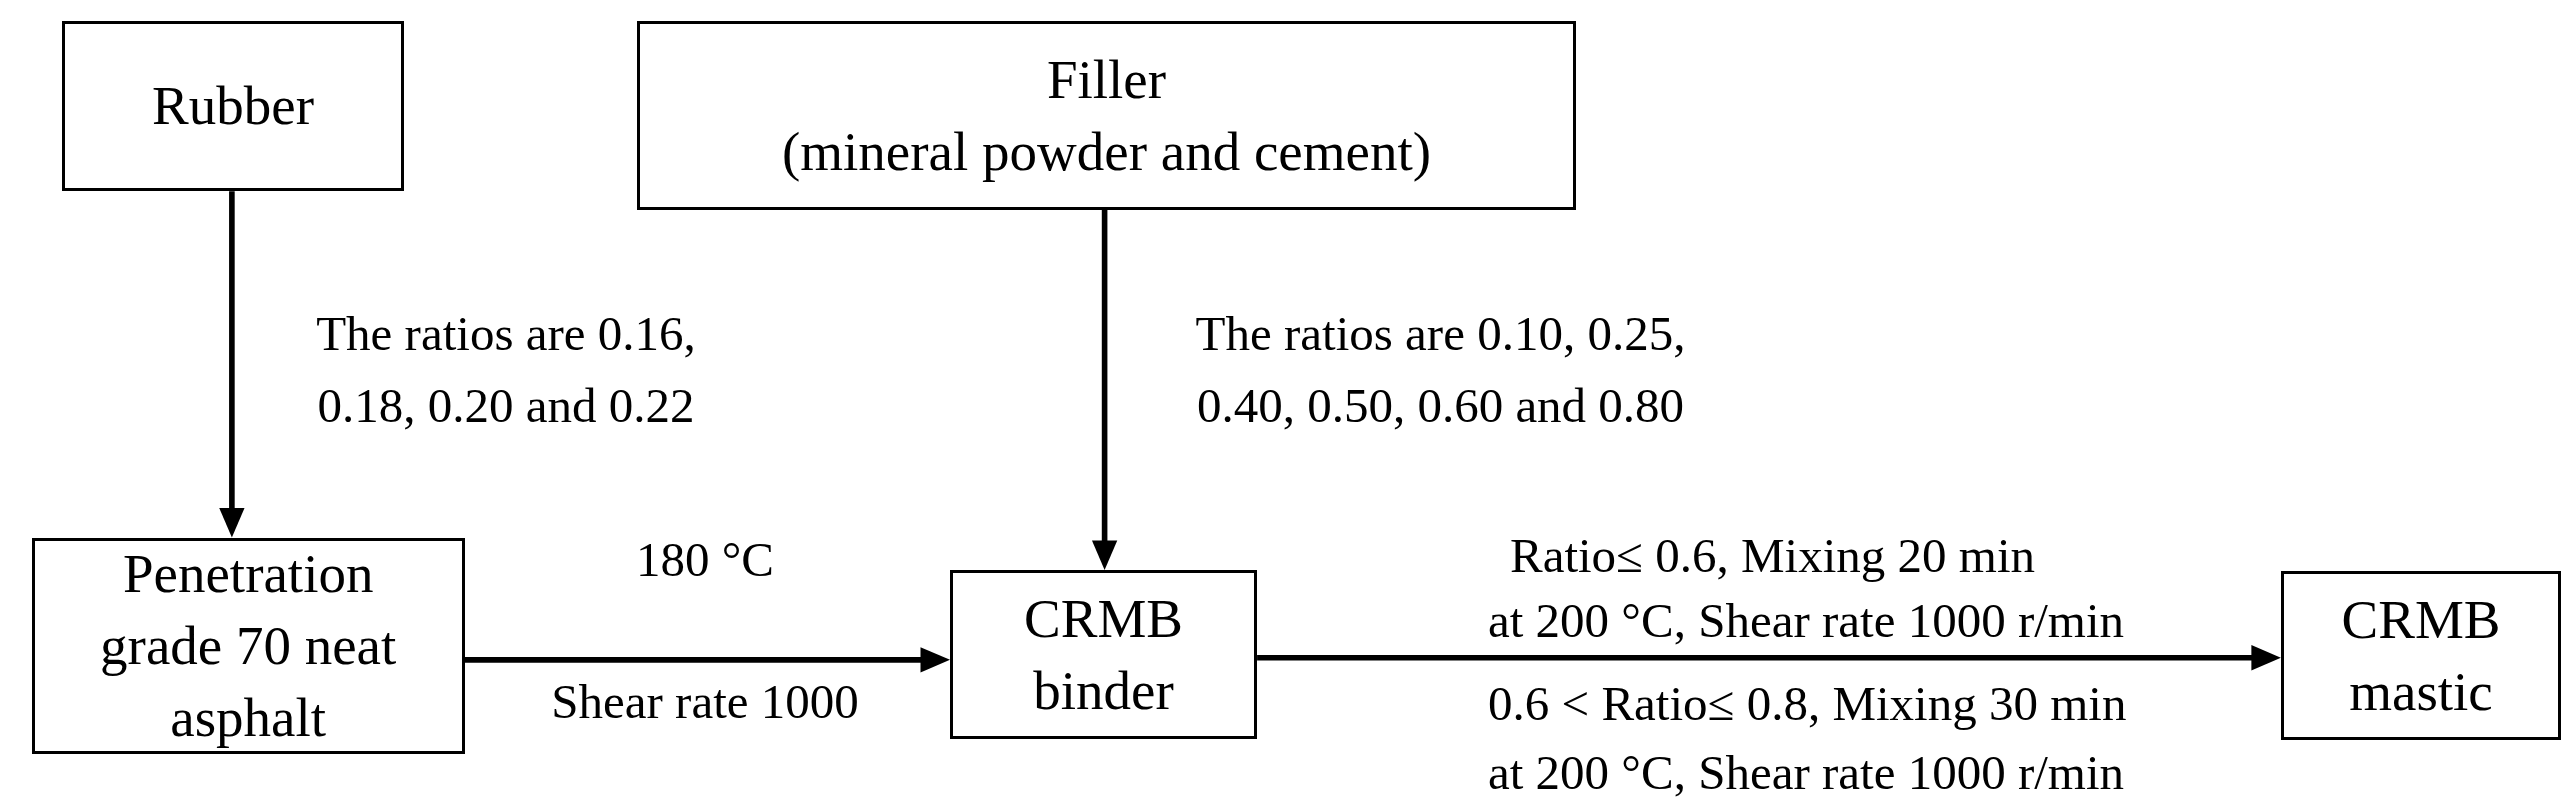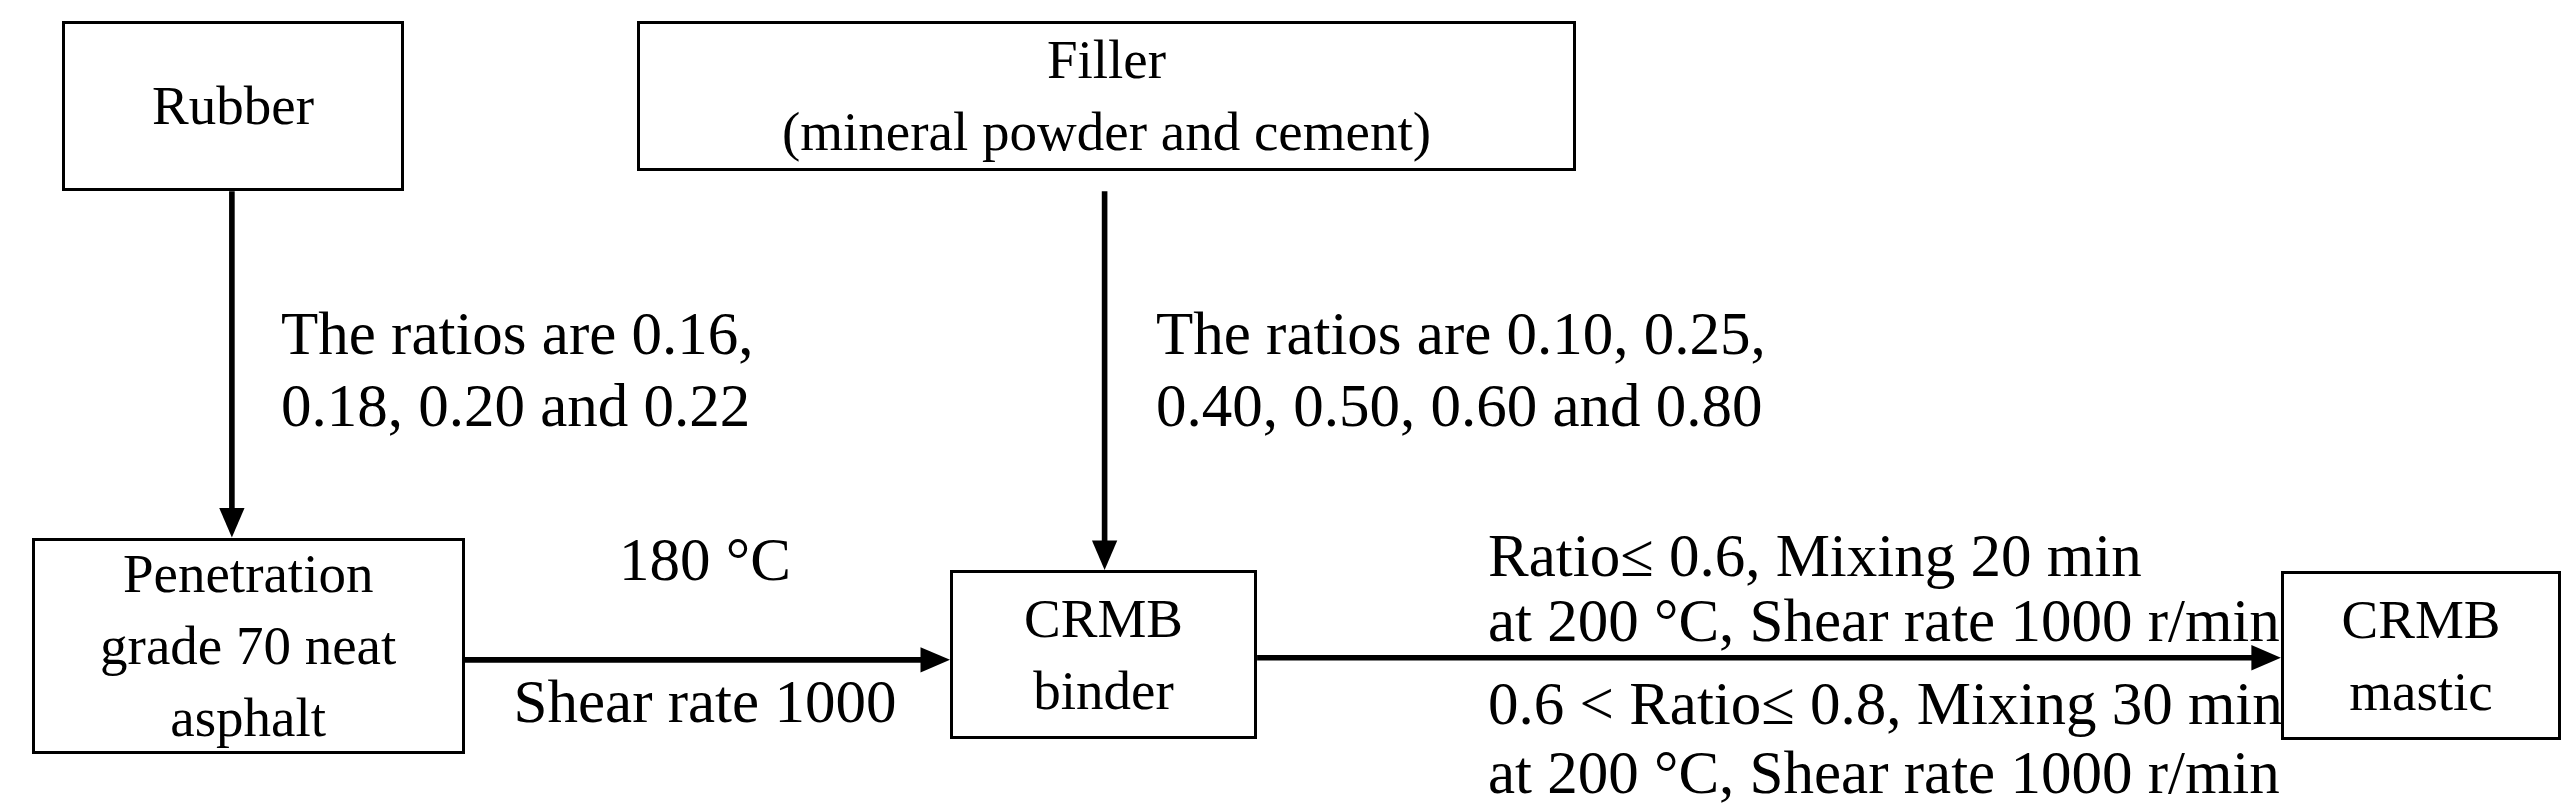--- a/index.html
+++ b/index.html
@@ -26,21 +26,21 @@
     align-items: center;
     justify-content: center;
     text-align: center;
     font-size: 55px;
     line-height: 72px;
     z-index: 2;
   }
   .flabel {
     position: absolute;
     text-align: center;
-    font-size: 61px;
+    font-size: 49px;
     white-space: nowrap;
     z-index: 1;
   }
   #arrow-layer {
     position: absolute;
     left: 0;
     top: 0;
     z-index: 0;
   }
   #arrow-layer line { stroke: #000000; stroke-width: 8; }
@@ -63,21 +63,21 @@
     <polygon points="1352,939 1310,921 1310,957"></polygon>
 
     <line x1="1789" y1="936" x2="3210" y2="936"></line>
     <polygon points="3246,936 3204,918 3204,954"></polygon>
   </svg>
 
   <div class="box" style="left:62px; top:21px; width:342px; height:170px;">
     <div>Rubber</div>
   </div>
 
-  <div class="box" style="left:637px; top:21px; width:939px; height:150px;">
+  <div class="box" style="left:637px; top:21px; width:939px; height:189px;">
     <div>Filler</div>
     <div>(mineral powder and cement)</div>
   </div>
 
   <div class="box" style="left:19.7px; top:538px; width:433px; height:216px;margin-left:12px;">
     <div>Penetration</div>
     <div>grade 70 neat</div>
     <div>asphalt</div>
   </div>
 

